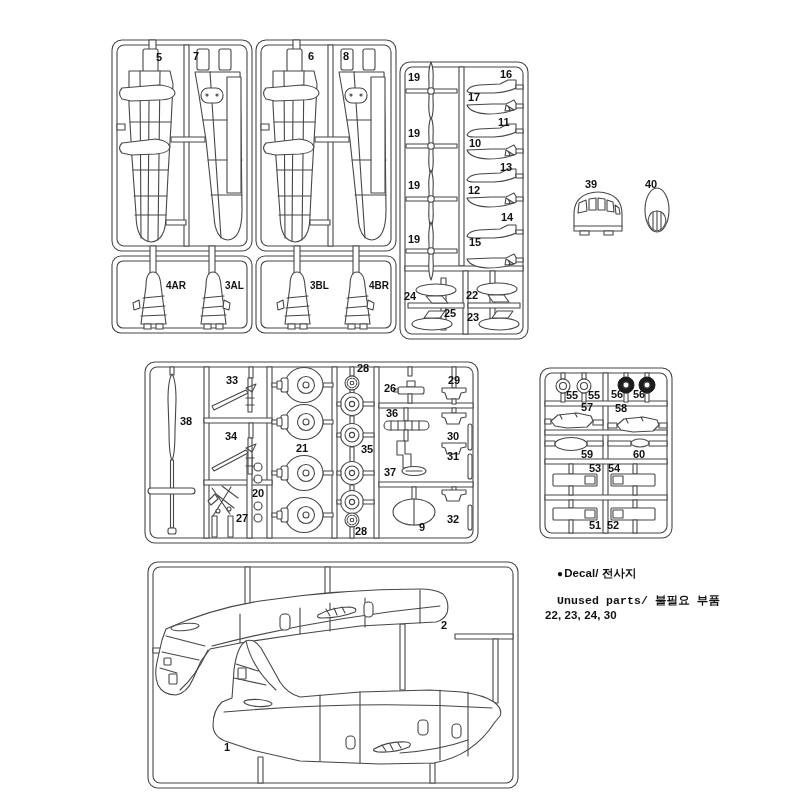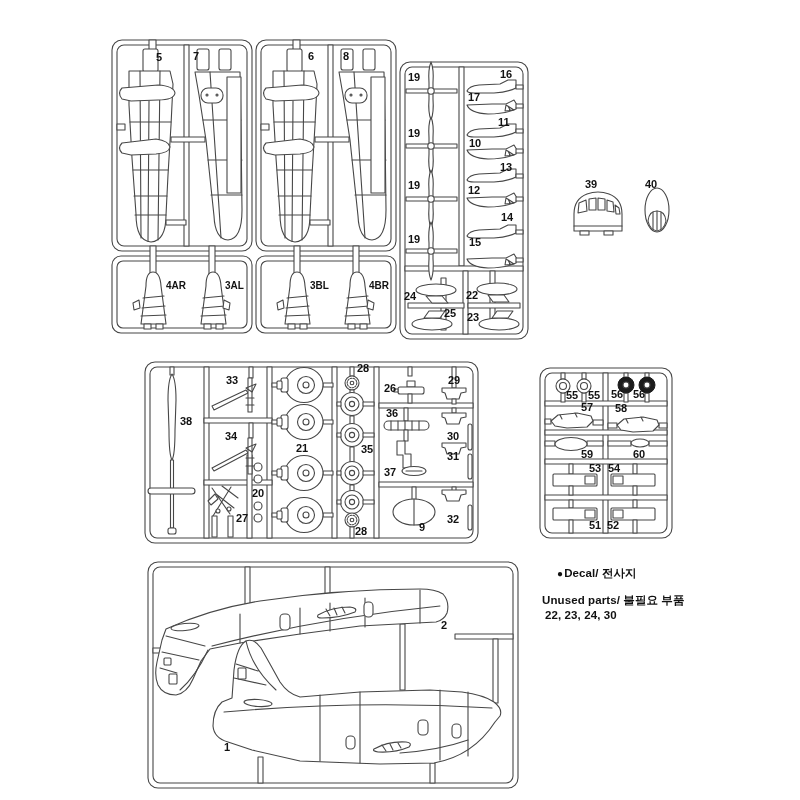--- a/index.html
+++ b/index.html
@@ -486,15 +486,15 @@
       <path class="s" d="M236,664 L258,671 M234,678 L266,685 M246,641 Q252,668 276,690 M400,753 Q440,750 468,740"></path>
       <rect class="w" x="238" y="668" width="8" height="11" rx="1"></rect>
     </g>
     <text class="lbl" x="224" y="751">1</text>
   </g>
 </svg>
 
 <div class="note" style="left:557px;top:566px;">
   <span class="bullet">●</span><span>Decal/ 전사지</span>
 </div>
-<div class="note" style="left:542px;top:593px;">Unused parts/ 불필요 부품</div>
+<div class="note" style="left:557px;top:593px;font-family:Liberation Mono, monospace;">Unused parts/ 불필요 부품</div>
 <div class="note" style="left:545px;top:608px;">22, 23, 24, 30</div>
 </div>
 
 </body></html>

